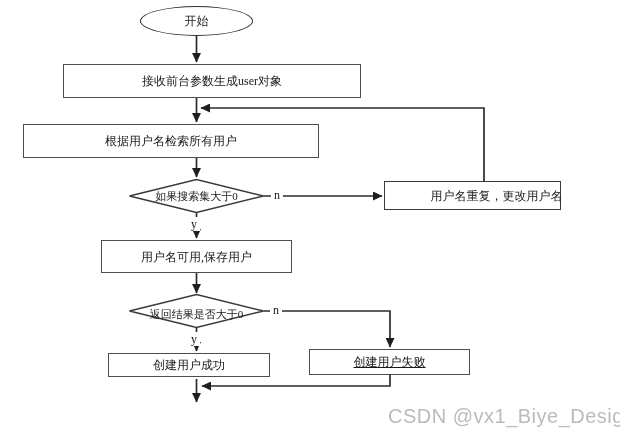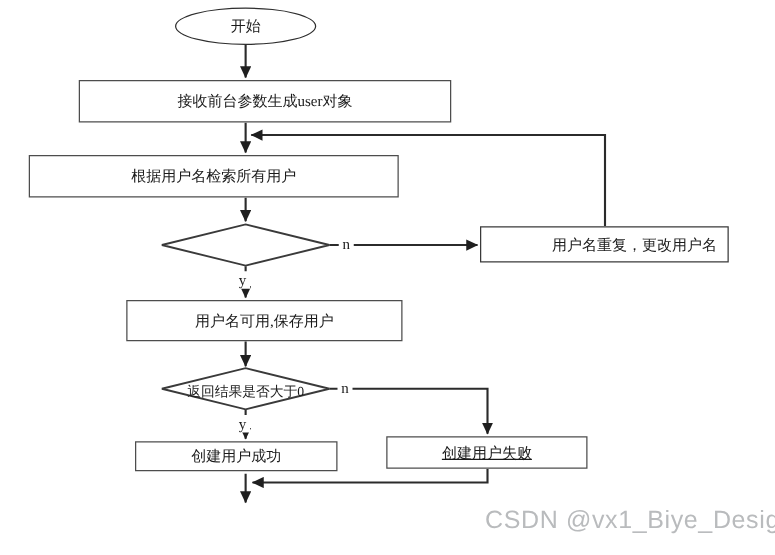--- a/index.html
+++ b/index.html
@@ -56,22 +56,22 @@
     background: #ffffff;
     font-size: 12px;
     line-height: 1;
     padding: 1px 3px;
     font-family: "Liberation Serif", "DejaVu Serif", serif;
   }
   
   .n-start  { left: 140px; top: 6px;   width: 113px; height: 30px; text-align: right; }
   .n-recv   { left: 63px;  top: 64px;  width: 298px; height: 34px; }
   .n-search { left: 23px;  top: 124px; width: 296px; height: 34px; }
-  .n-dup    { left: 384px; top: 181px; width: 199px; height: 29px; border-color:#3a3a3a;padding-left:48px; }
-  .n-save   { left: 101px; top: 240px; width: 221px; height: 33px; }
+  .n-dup    { left: 384px; top: 181px; width: 177px; height: 29px; border-color:#3a3a3a;padding-left:48px; }
+  .n-save   { left: 101px; top: 240px; width: 191px; height: 33px; }
   .n-ok     { left: 108px; top: 353px; width: 162px; height: 24px; }
   .n-fail   { left: 309px; top: 349px; width: 161px; height: 26px; text-decoration: underline; }
   .n-end    { left: 141px; top: 404px; width: 111px; height: 29px; margin-top: 43px; }
   .d1-label { left: 130px; top: 180px; width: 133px; height: 32px; }
   .d2-label { left: 130px; top: 298px; width: 133px; height: 32px; }
   .lbl-n1 { left: 271px; top: 188px; }
   .lbl-y1 { left: 188px; top: 217px; }
   .lbl-n2 { left: 270px; top: 303px; }
   .lbl-y2 { left: 188px; top: 332px; }
   .watermark {
@@ -120,20 +120,23 @@
   </div>
 
   <div class="node n-recv">
     <span>接收前台参数生成user对象</span>
   </div>
 
   <div class="node n-search">
     <span>根据用户名检索所有用户</span>
   </div>
 
+  <div class="diamond-label d1-label">
+    <span>如果搜索集大于0</span>
+  </div>
 
   <div class="node n-dup">
     <span>用户名重复，更改用户名</span>
   </div>
 
   <div class="node n-save">
     <span>用户名可用,保存用户</span>
   </div>
 
   <div class="diamond-label d2-label">

